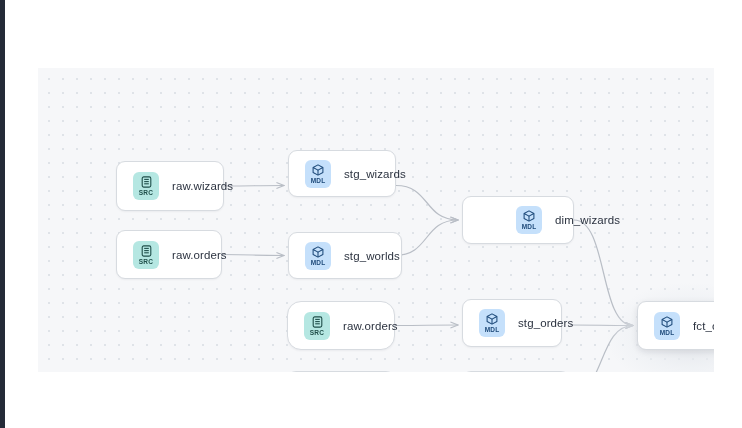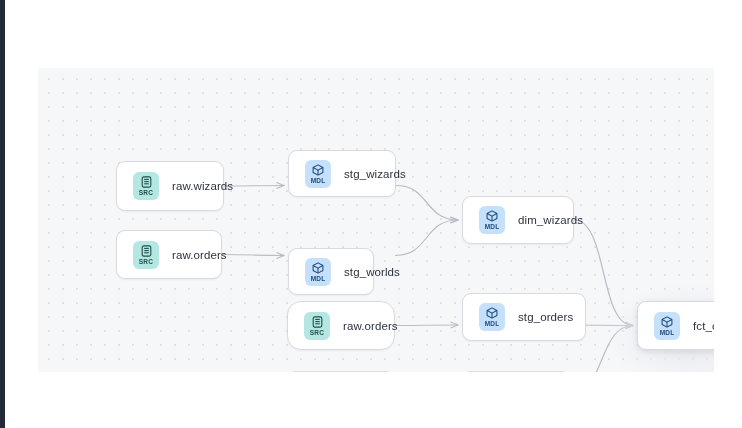--- a/index.html
+++ b/index.html
@@ -146,48 +146,48 @@
               <svg width="12" height="12" viewBox="0 0 12 12" fill="none" stroke="currentColor" stroke-width="1.05" stroke-linejoin="round">
                 <path d="M6 0.9 L10.9 3.5 L10.9 8.5 L6 11.1 L1.1 8.5 L1.1 3.5 Z"></path>
                 <path d="M1.1 3.5 L6 6.1 L10.9 3.5"></path>
                 <path d="M6 6.1 L6 11.1"></path>
               </svg>
             </span>
             <span class="bl">MDL</span>
           </span>
           <span class="node-label">stg_wizards</span>
         </div>
-        <div class="node" style="left: 250px; top: 164px; width: 86px; height: 47px; margin-top: 16px;">
+        <div class="node" style="left: 250px; top: 164px; width: 114px; height: 47px;">
           <span class="badge mdl">
             <span style="color: rgb(30, 74, 122); display: block;">
               <svg width="12" height="12" viewBox="0 0 12 12" fill="none" stroke="currentColor" stroke-width="1.05" stroke-linejoin="round">
                 <path d="M6 0.9 L10.9 3.5 L10.9 8.5 L6 11.1 L1.1 8.5 L1.1 3.5 Z"></path>
                 <path d="M1.1 3.5 L6 6.1 L10.9 3.5"></path>
                 <path d="M6 6.1 L6 11.1"></path>
               </svg>
             </span>
             <span class="bl">MDL</span>
           </span>
           <span class="node-label">stg_worlds</span>
         </div>
-        <div class="node" style="left: 424px; top: 225px; width: 124px; height: 48px;">
+        <div class="node" style="left: 424px; top: 231px; width: 100px; height: 48px;">
           <span class="badge mdl">
             <span style="color: rgb(30, 74, 122); display: block;">
               <svg width="12" height="12" viewBox="0 0 12 12" fill="none" stroke="currentColor" stroke-width="1.05" stroke-linejoin="round">
                 <path d="M6 0.9 L10.9 3.5 L10.9 8.5 L6 11.1 L1.1 8.5 L1.1 3.5 Z"></path>
                 <path d="M1.1 3.5 L6 6.1 L10.9 3.5"></path>
                 <path d="M6 6.1 L6 11.1"></path>
               </svg>
             </span>
             <span class="bl">MDL</span>
           </span>
           <span class="node-label">stg_orders</span>
         </div>
         <div class="node" style="left: 424px; top: 303px; width: 108px; height: 48px;"></div>
-        <div class="node" style="left: 424px; top: 128px; width: 112px; height: 48px;">
+        <div class="node" style="left: 424px; top: 128px; width: 112px; height: 48px; padding-left: 37px;">
           <span class="badge mdl">
             <span style="color: rgb(30, 74, 122); display: block;">
               <svg width="12" height="12" viewBox="0 0 12 12" fill="none" stroke="currentColor" stroke-width="1.05" stroke-linejoin="round">
                 <path d="M6 0.9 L10.9 3.5 L10.9 8.5 L6 11.1 L1.1 8.5 L1.1 3.5 Z"></path>
                 <path d="M1.1 3.5 L6 6.1 L10.9 3.5"></path>
                 <path d="M6 6.1 L6 11.1"></path>
               </svg>
             </span>
             <span class="bl">MDL</span>
           </span>

